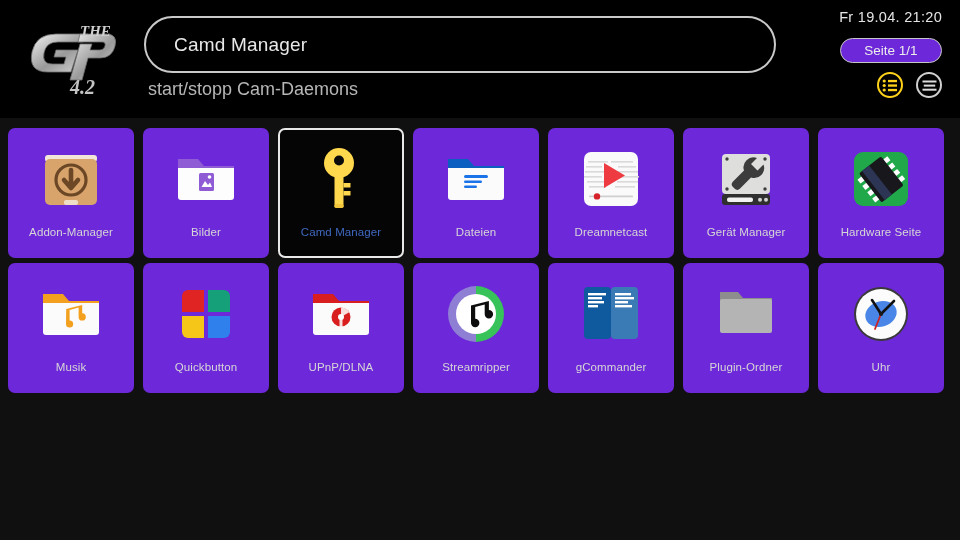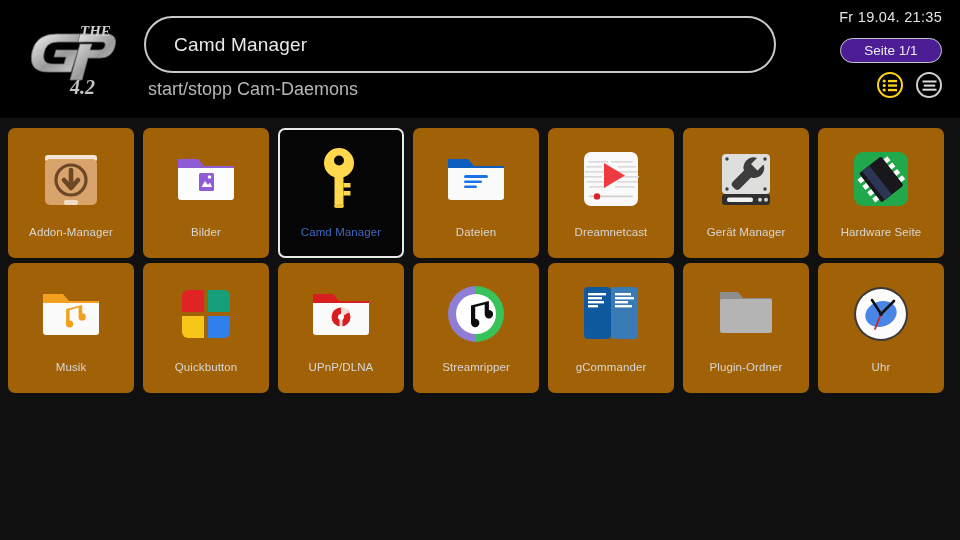--- a/index.html
+++ b/index.html
@@ -33,21 +33,21 @@
   }
 
   .datetime {
     position: absolute; right: 18px; top: 9px;
     color: #e4e4e4; font-size: 14.5px; letter-spacing: .3px;
   }
   .page-pill {
     position: absolute; right: 18px; top: 38px;
     width: 102px; height: 25px;
     border: 1.6px solid #c6c6c6; border-radius: 13px;
-    background: #4c1d95;
+    background: #6d28d9;
     display: flex; align-items: center; justify-content: center;
     color: #ededed; font-size: 13.5px;
   }
   .icon-row { position: absolute; right: 18px; top: 72px; display: flex; gap: 13px; }
   .circ-icon {
     width: 26px; height: 26px; border-radius: 50%;
     display: flex; align-items: center; justify-content: center;
   }
   .circ-icon.yellow { border: 2px solid #ffd21a; }
   .circ-icon.grey   { border: 2px solid #cfcfcf; }
@@ -55,21 +55,21 @@
   
   .grid {
     position: absolute; left: 8px; top: 128px;
     width: 944px;
     display: grid;
     grid-template-columns: repeat(7, 126px);
     grid-auto-rows: 130px;
     column-gap: 9px; row-gap: 5px;
   }
   .tile {
-    background: #a16207; border-radius: 7px;
+    background: #6d28d9; border-radius: 7px;
     border: 2px solid transparent;
     display: flex; flex-direction: column;
     align-items: center; justify-content: flex-start;
     padding-top: 13px;
     position: relative;
   }
   .tile.selected { border-color: #e9e9e9; background: #050505; }
   .tile-icon {
     width: 72px; height: 72px;
     display: flex; align-items: center; justify-content: center;
@@ -106,21 +106,21 @@
         <text x="52" y="78" font-family="'Liberation Serif',serif" font-style="italic" font-weight="bold" font-size="20" fill="#c4c4c4">4.2</text>
       </svg>
     </div>
 
     <div class="searchbar">
       <span class="search-text">Camd Manager</span>
     </div>
 
     <div class="subtitle">start/stopp Cam-Daemons</div>
 
-    <div class="datetime">Fr 19.04.  21:35</div>
+    <div class="datetime">Fr 19.04.  21:20</div>
 
     <div class="page-pill">
       <span>Seite 1/1</span>
     </div>
 
     <div class="icon-row">
       <div class="circ-icon yellow">
         <svg width="16" height="13" viewBox="0 0 16 13" aria-hidden="true">
           <circle cx="2.2" cy="2" r="1.6" fill="#ffd21a"></circle>
           <circle cx="2.2" cy="6.5" r="1.6" fill="#ffd21a"></circle>

